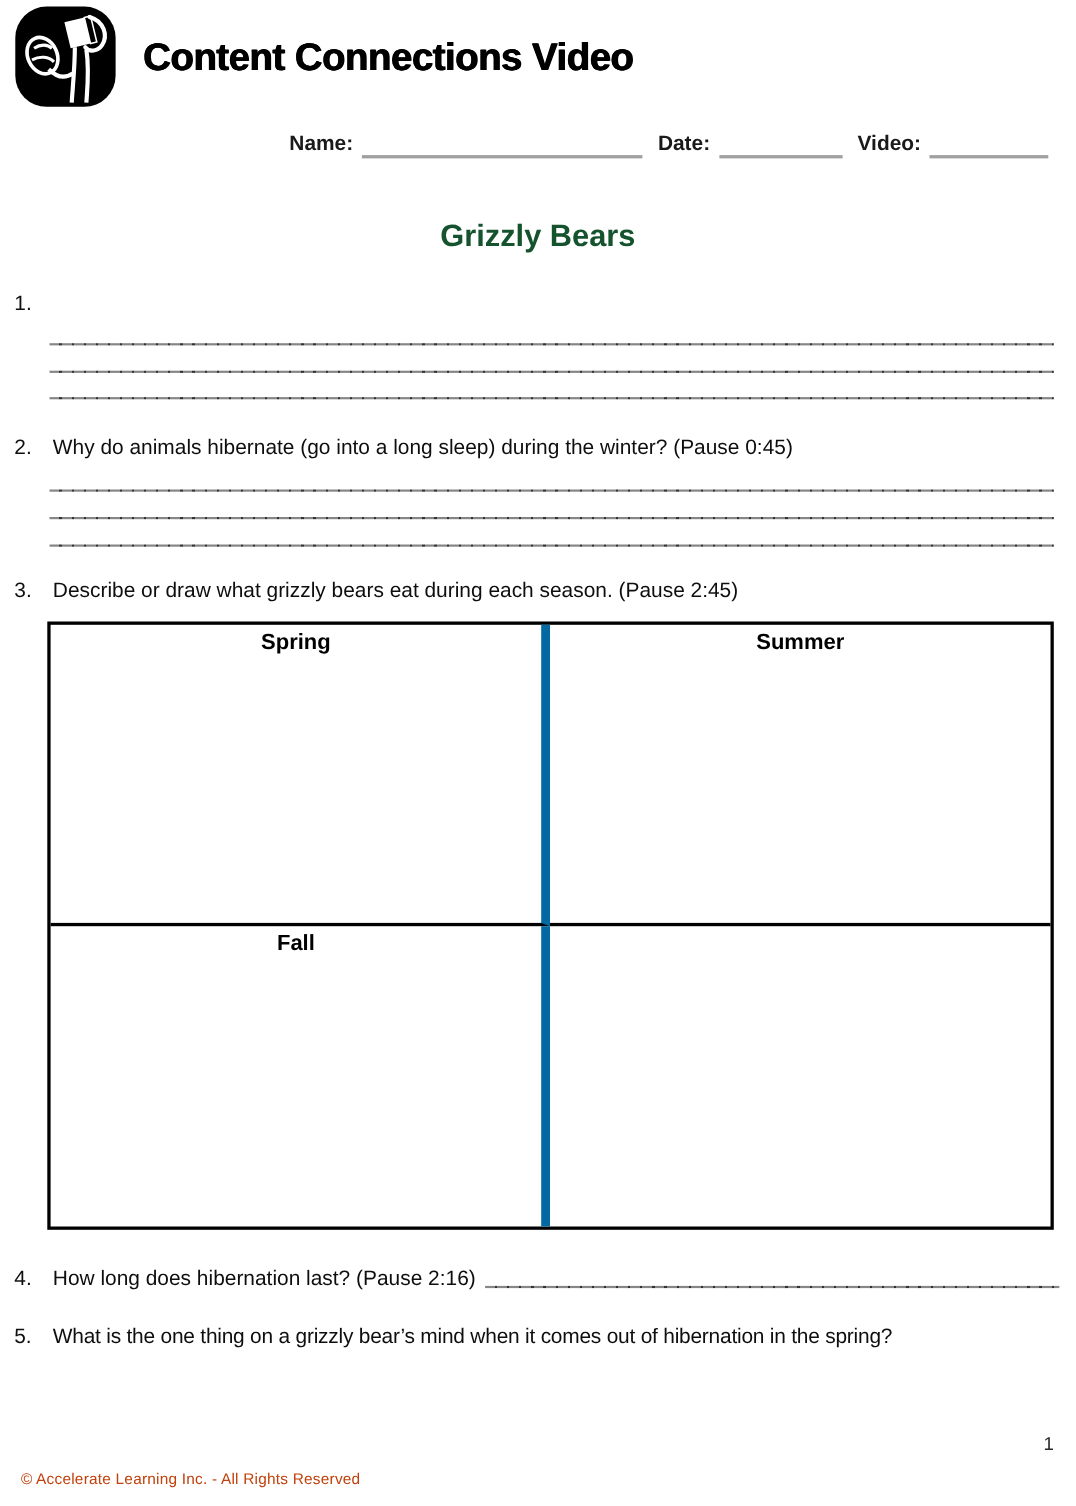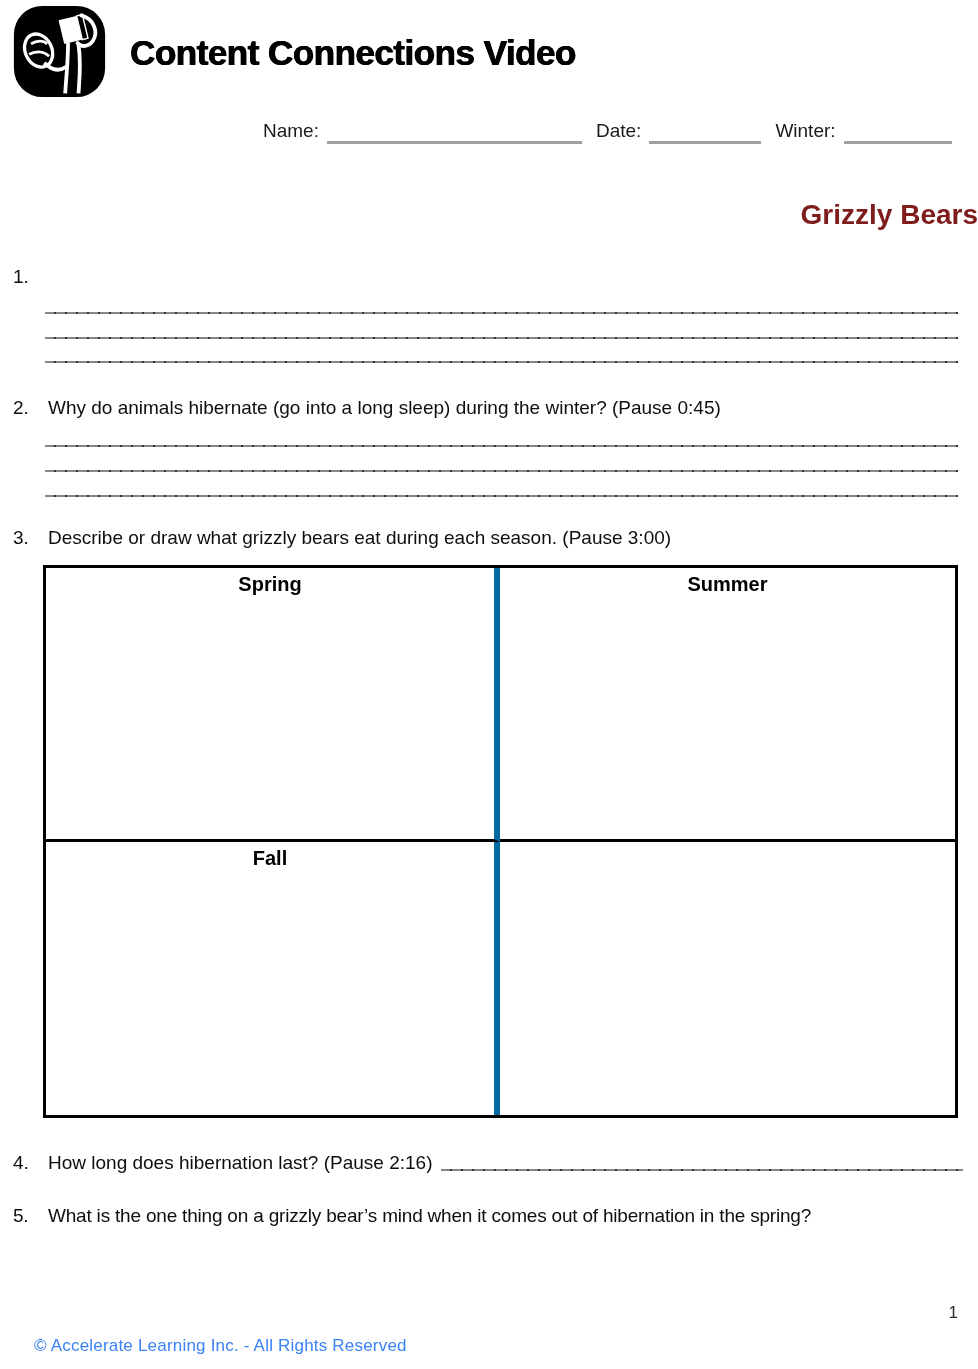--- a/index.html
+++ b/index.html
@@ -40,42 +40,43 @@
   
   .student-row {
     position: absolute;
     left: 263px;
     top: 120px;
     width: 697px;
     display: flex;
     align-items: flex-end;
     font-size: 19px;
     color: #1a1a1a;
+    font-weight: bold;
   }
   .student-row .label { white-space: nowrap; padding-bottom: 2px; }
   .field-line {
     display: inline-block;
     height: 16px;
     border-bottom: 3px solid #a0a0a0;
     margin-left: 8px;
   }
   .name-line  { width: 255px; margin-right: 14px; }
   .date-line  { width: 112px; margin-right: 14px; }
   .group-line { width: 108px; }
 
   
   .doc-title {
     position: absolute;
     top: 199px;
     left: 0;
     width: 978px;
-    text-align: right;
+    text-align: center;
     font-size: 28px;
     font-weight: bold;
-    color: #7f1d1d;
+    color: #14532d;
   }
 
   
   .question {
     position: absolute;
     left: 13px;
     width: 950px;
     display: flex;
     align-items: flex-end;
     font-size: 19px;
@@ -123,35 +124,35 @@
     border: 3px solid #000;
     display: grid;
     grid-template-columns: 454px 1fr;
     grid-template-rows: 274px 1fr;
     background: #fff;
   }
   .season-cell {
     text-align: center;
     padding-top: 5px;
   }
-  .season-cell.left-col { border-right: 6px solid #0369a1; }
+  .season-cell.left-col { border-right: 8px solid #0369a1; }
   .season-cell.top-row  { border-bottom: 3px solid #000; }
   .season-head {
     font-size: 20px;
     font-weight: bold;
     color: #000;
   }
 
   
   .copyright {
     position: absolute;
-    left: 34px;
+    left: 19px;
     top: 1336px;
-    font-size: 17px;
-    color: #3b82f6;
+    font-size: 14px;
+    color: #c2410c;
     letter-spacing: 0.2px;
   }
   .page-number {
     position: absolute;
     right: 20px;
     top: 1303px;
     font-size: 17px;
     color: #2b2b2b;
   }
 </style>
@@ -174,21 +175,21 @@
       <path d="M34 62 C42 70 50 71 57 66" fill="none" stroke="#fff" stroke-width="4"></path>
     </svg>
   </span>
   <h1 class="masthead-title">Content Connections Video</h1>
 
   <div class="student-row">
     <span class="label">Name:</span>
     <span class="field-line name-line"></span>
     <span class="label">Date:</span>
     <span class="field-line date-line"></span>
-    <span class="label">Winter:</span>
+    <span class="label">Video:</span>
     <span class="field-line group-line"></span>
   </div>
 
   <h2 class="doc-title">Grizzly Bears</h2>
 
   <div class="question q1">
     <span class="qnum">1.</span>
   </div>
   <div class="ans-line l1a"></div>
   <div class="ans-line l1b"></div>
@@ -197,21 +198,21 @@
   <div class="question q2">
     <span class="qnum">2.</span>
     <span class="qtext">Why do animals hibernate (go into a long sleep) during the winter? (Pause 0:45)</span>
   </div>
   <div class="ans-line l2a"></div>
   <div class="ans-line l2b"></div>
   <div class="ans-line l2c"></div>
 
   <div class="question q3">
     <span class="qnum">3.</span>
-    <span class="qtext">Describe or draw what grizzly bears eat during each season. (Pause 3:00)</span>
+    <span class="qtext">Describe or draw what grizzly bears eat during each season. (Pause 2:45)</span>
   </div>
 
   <div class="season-table">
     <div class="season-cell left-col top-row">
       <span class="season-head">Spring</span>
     </div>
     <div class="season-cell top-row">
       <span class="season-head">Summer</span>
     </div>
     <div class="season-cell left-col">

